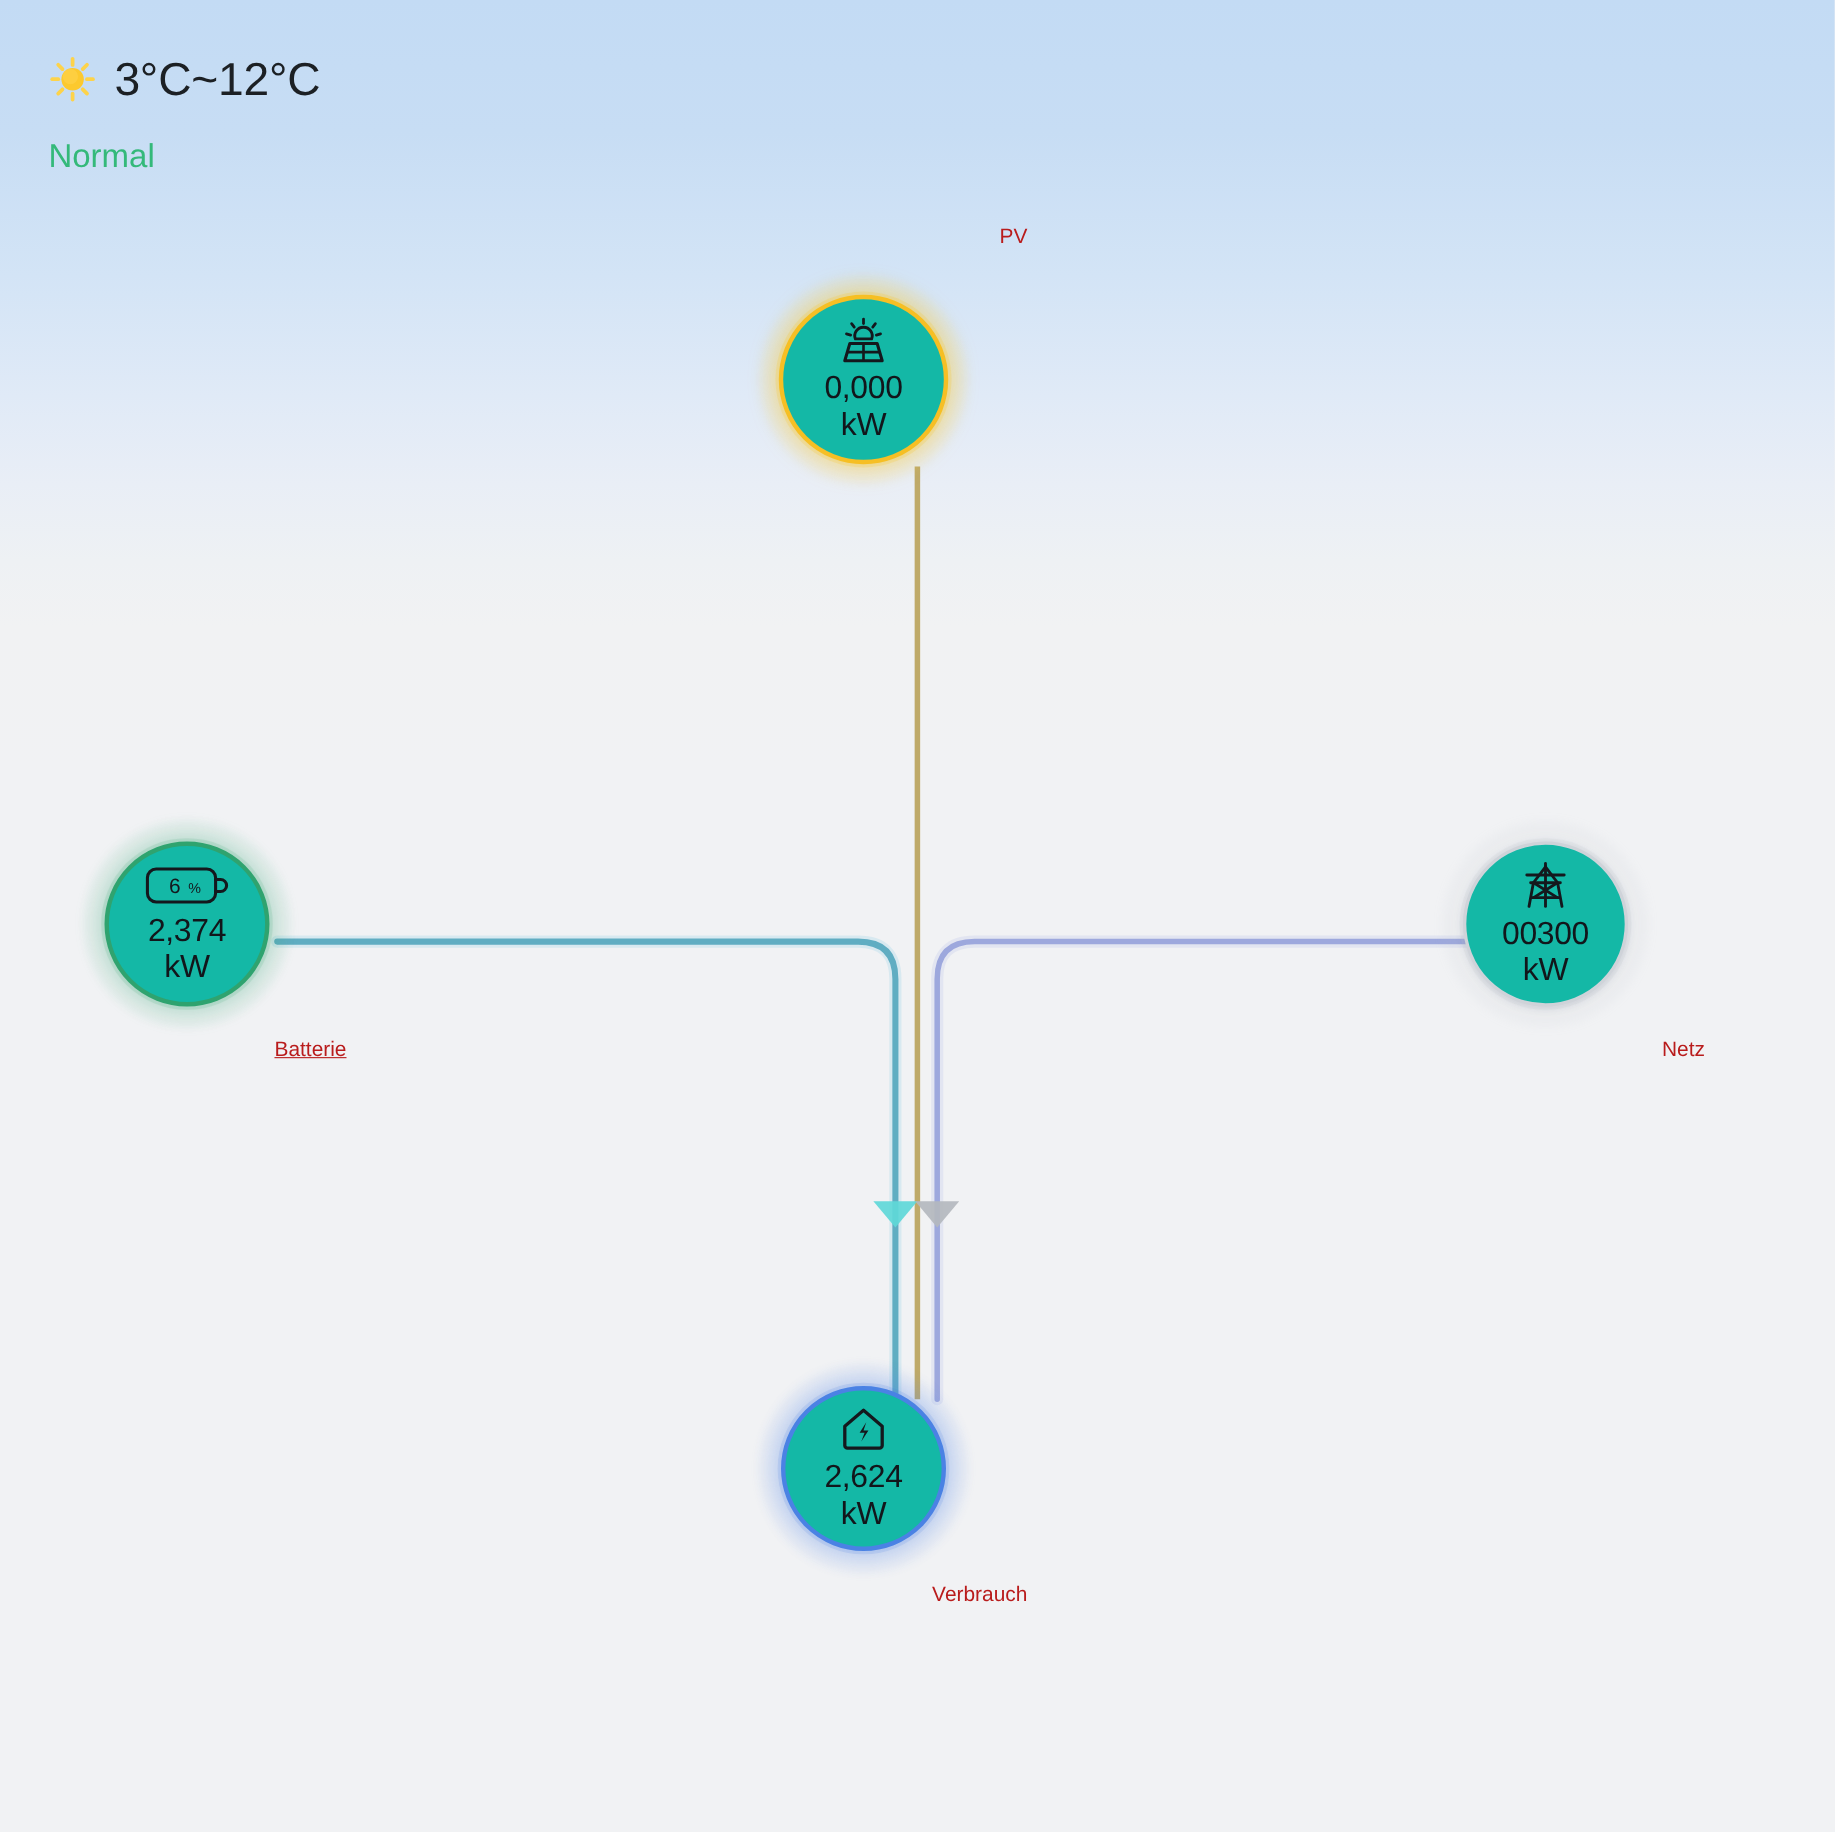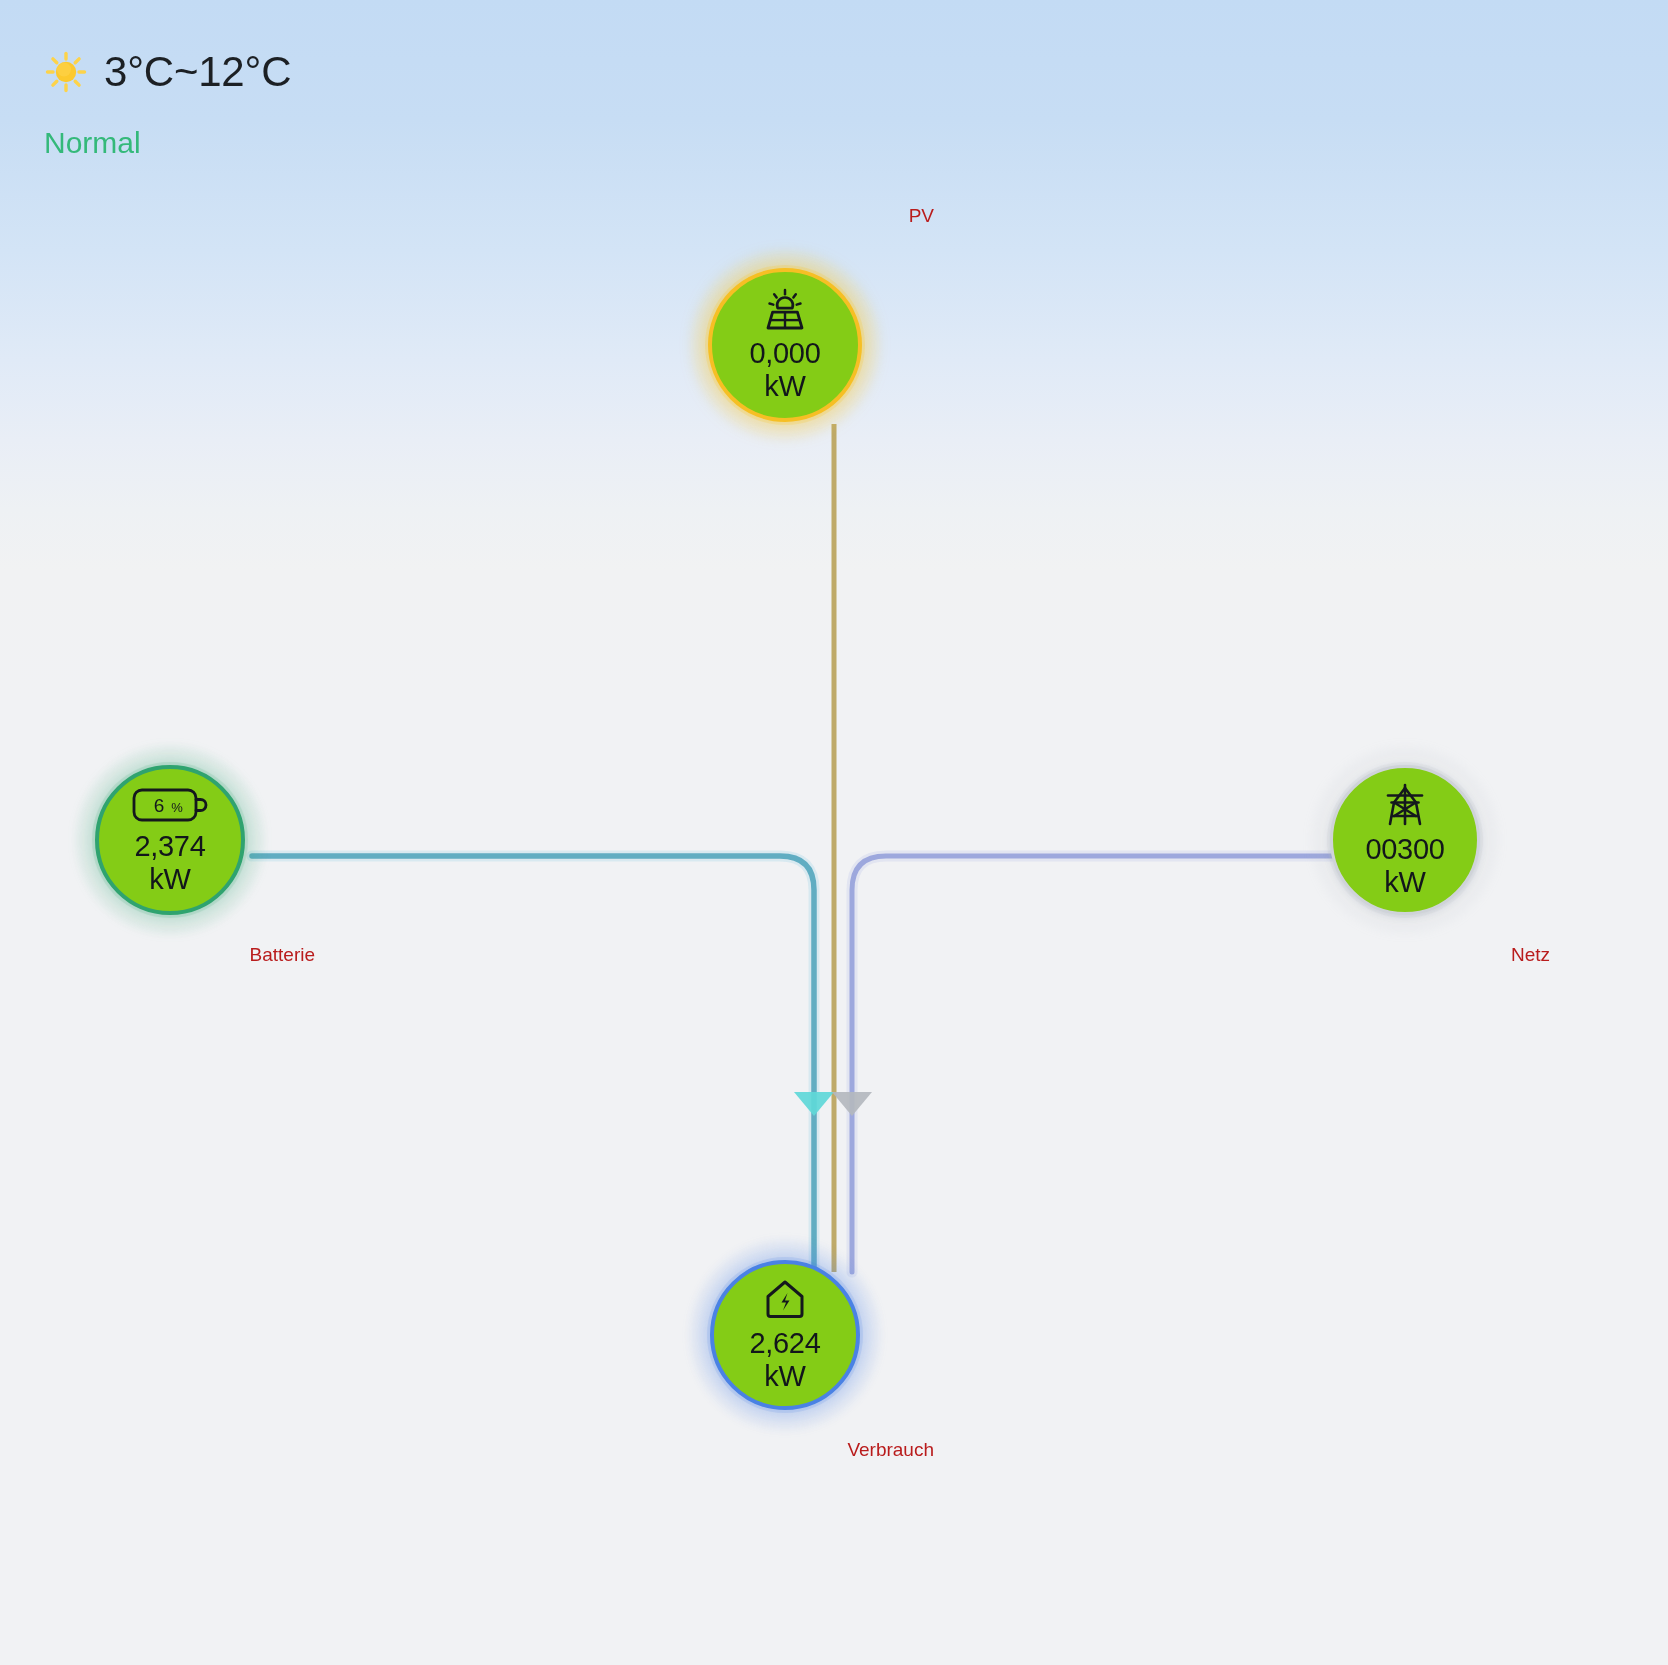--- a/index.html
+++ b/index.html
@@ -54,21 +54,21 @@
   .realtime-badge-label { font-size:25px; color:#22262b; line-height:1; }
   .record-icon { width:28px; height:28px; display:block; }
 
   
   #flow-canvas { position:absolute; left:0; top:0; width:1668px; height:1665px; }
 
   
   .node { position:absolute; }
   .node-circle {
     position:absolute; border-radius:50%;
-    background:#84cc16;
+    background:#14b8a6;
     display:flex; flex-direction:column;
     align-items:center; justify-content:center;
   }
   .node-icon { display:block; }
   .node-value {
     font-size:29px; color:#12161b; line-height:1.13;
     text-align:center; font-weight:400; margin-top:5px;
     letter-spacing:-0.3px;
   }
   .node-unit {
@@ -113,21 +113,21 @@
       rgba(90,190,145,0.05) 72%,
       rgba(120,200,165,0.0) 88%);
     filter:blur(4px);
   }
   #node-bat-circle {
     left:20px; top:20px; width:150px; height:150px;
     border:4px solid #2fa36f;
     box-shadow:0 0 0 3px rgba(47,163,111,0.13),
                0 0 20px 4px rgba(47,163,111,0.22);
   }
-  #label-bat { left:15px; top:945px; }
+  #label-bat { left:15px; top:945px;text-decoration:underline; }
 
   
   #node-grid-wrap { left:1310px; top:745px; width:190px; height:190px; }
   #node-grid-glow {
     position:absolute; left:0; top:0; width:190px; height:190px;
     border-radius:50%;
     background:radial-gradient(circle,
       rgba(150,158,170,0.16) 0%,
       rgba(150,158,170,0.14) 47%,
       rgba(160,168,180,0.09) 58%,

